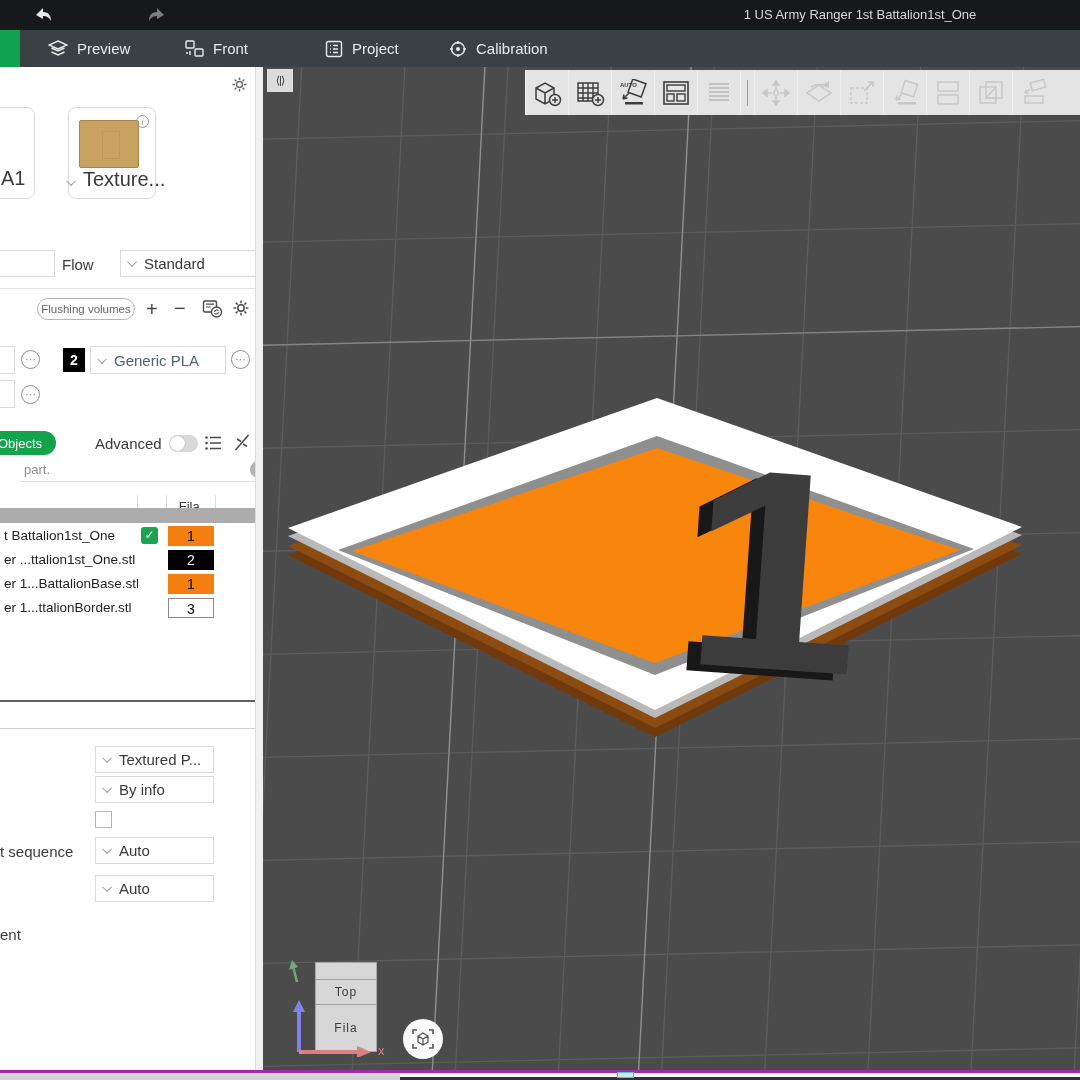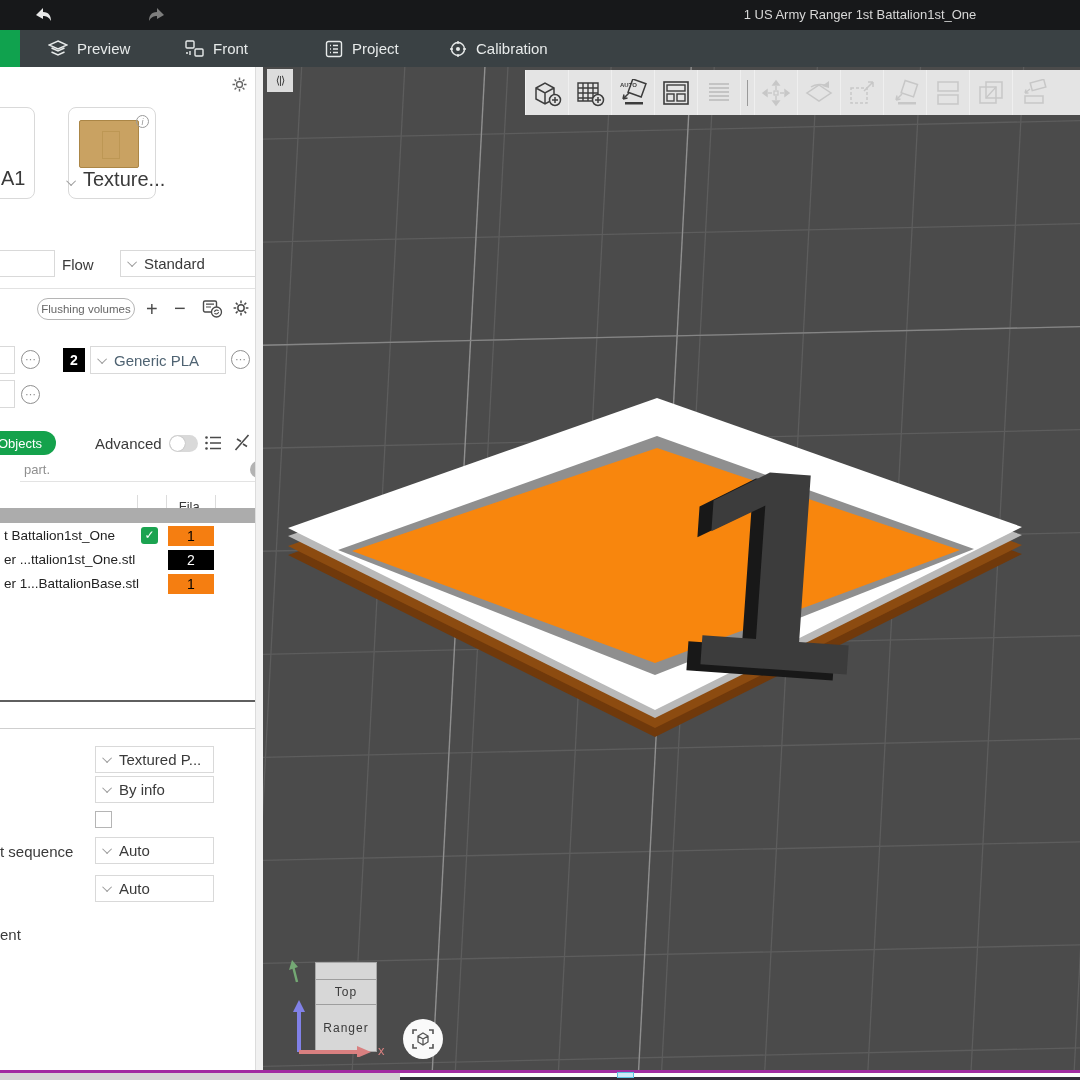--- a/index.html
+++ b/index.html
@@ -236,20 +236,24 @@
       <div class="obj-check">✓</div>
       <div class="fila-cell fila-orange">1</div>
     </div>
     <div class="obj-row" style="top:482px;">
       <div class="obj-name">er ...ttalion1st_One.stl</div>
       <div class="fila-cell fila-black">2</div>
     </div>
     <div class="obj-row" style="top:506px;">
       <div class="obj-name">er 1...BattalionBase.stl</div>
       <div class="fila-cell fila-orange">1</div>
+    </div>
+    <div class="obj-row" style="top:530px;">
+      <div class="obj-name">er 1...ttalionBorder.stl</div>
+      <div class="fila-cell fila-white">3</div>
     </div>
 
     <div style="position:absolute; left:0; top:633px; width:255px; height:2px; background:#5f5f5f;"></div>
     <div class="hdivider" style="top:661px; background:#cfcfcf;"></div>
 
     <div class="selectbox" style="left:95px; top:679px; width:119px;">
       <span class="chev"></span>
       <span>Textured P...</span>
     </div>
     <div class="selectbox" style="left:95px; top:709px; width:119px;">
@@ -409,21 +413,21 @@
           <rect x="7" y="17" width="18" height="7" fill="none" stroke="#c7c7c7" stroke-width="1.5"></rect>
         </svg>
       </div>
     </div>
 
     
     <div class="navcube">
       <div class="face-line" style="top:16px;"></div>
       <div class="face-line" style="top:41px;"></div>
       <div class="face-label" style="top:22px;">Top</div>
-      <div class="face-label" style="top:58px;">Ranger</div>
+      <div class="face-label" style="top:58px;">Fila</div>
     </div>
     <svg style="position:absolute; left:24px; top:885px;" width="100" height="105" viewBox="0 0 100 105">
       <line x1="12" y1="100" x2="12" y2="58" stroke="#8181e8" stroke-width="4"></line>
       <path d="M12 48 L6 60 L18 60 Z" fill="#8181e8"></path>
       <line x1="12" y1="100" x2="72" y2="100" stroke="#d98080" stroke-width="4"></line>
       <path d="M84 100 L70 94 L70 106 Z" fill="#d98080"></path>
       <line x1="10" y1="30" x2="6" y2="14" stroke="#74a874" stroke-width="2.5"></line>
       <path d="M5 8 L2 18 L11 15 Z" fill="#74a874"></path>
     </svg>
     <div class="axis-x-label">x</div>

